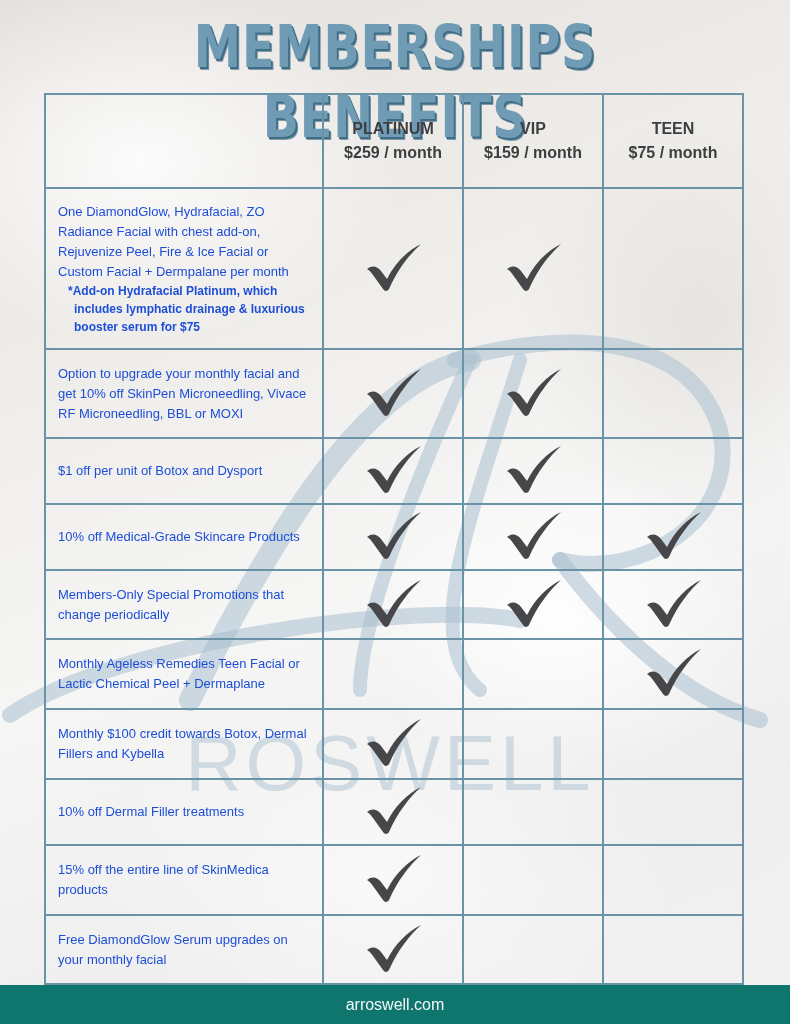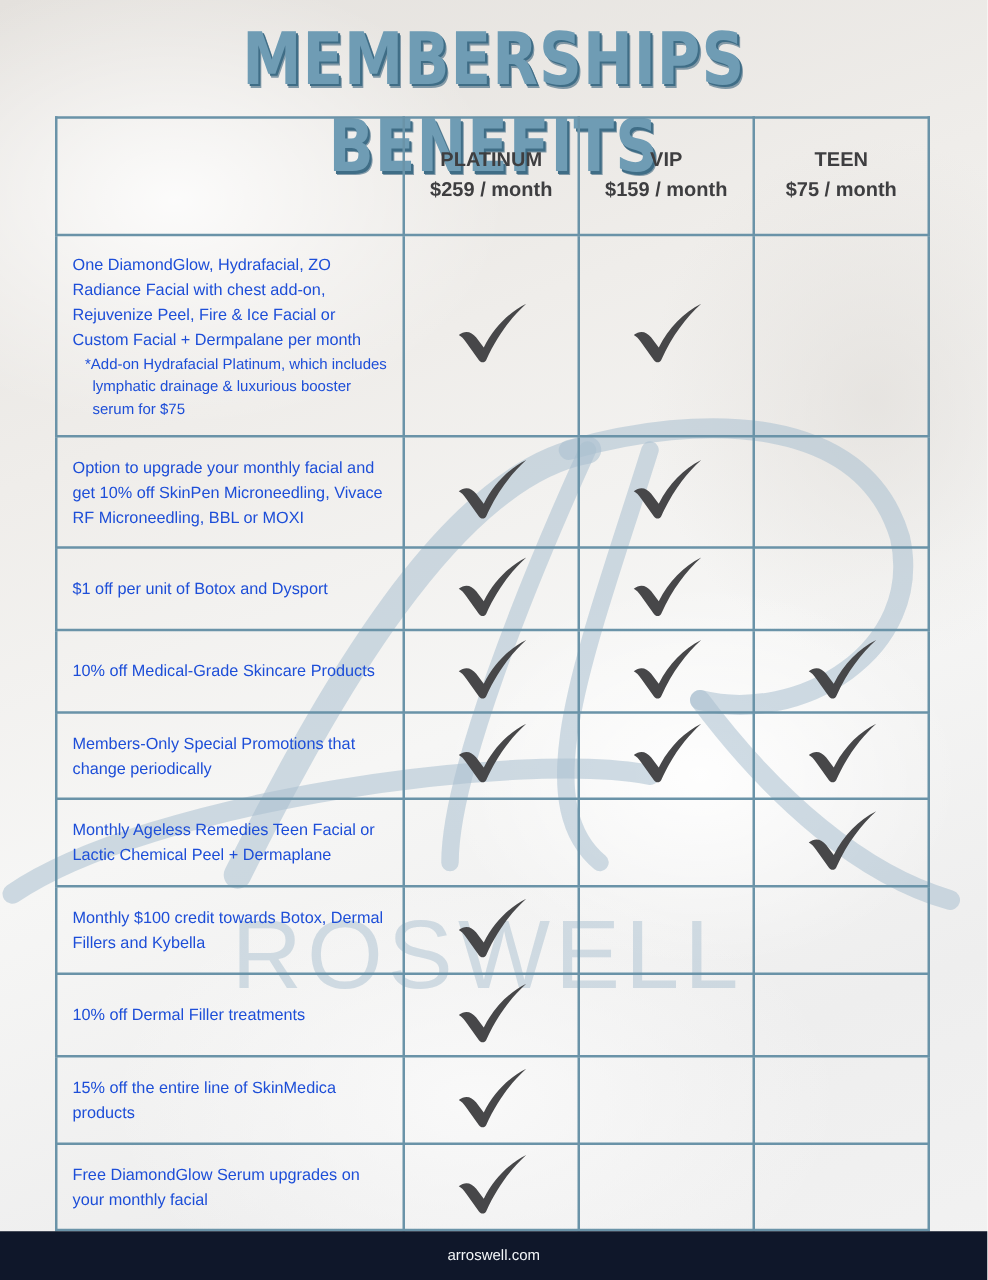--- a/index.html
+++ b/index.html
@@ -37,28 +37,28 @@
     col.c-plan { width: 140px; }
     th.plan {
       text-align: center; font-weight: bold; font-size: 16px; color: #3e3e40;
       line-height: 24px; font-family: "Liberation Sans", sans-serif;
     }
     th.plan .price { font-weight: bold; display: block; }
     td.benefit {
       padding: 0 10px 0 12px; font-size: 13px; line-height: 20px; color: #1d4ed8;
     }
     td.benefit .note {
-      display: block; padding-left: 16px; font-size: 12px; line-height: 18px; text-indent: -6px;
+      display: block; padding-left: 16px; font-size: 12px; line-height: 18px; text-indent: -6px; font-weight: bold;
     }
     td.check { text-align: center; }
     .checkmark { display: inline-block; width: 60px; height: 52px; }
     .footer {
       position: absolute; left: 0; top: 985px; width: 790px; height: 39px;
-      background: #0f172a; color: #f4f7f9; text-align: center;
-      font-size: 12px; line-height: 39px;
+      background: #0f766e; color: #f4f7f9; text-align: center;
+      font-size: 16px; line-height: 39px;
     }
   </style>
 </head>
 <body>
 
 <svg class="watermark" viewBox="0 0 790 1024">
   <g fill="none" stroke="#a9c0cf" stroke-opacity="0.55" stroke-linecap="round">
 
     <path d="M190 700 C 260 560, 360 380, 470 360" stroke-width="22"></path>
     <path d="M470 360 C 420 470, 360 620, 360 690" stroke-width="14"></path>

